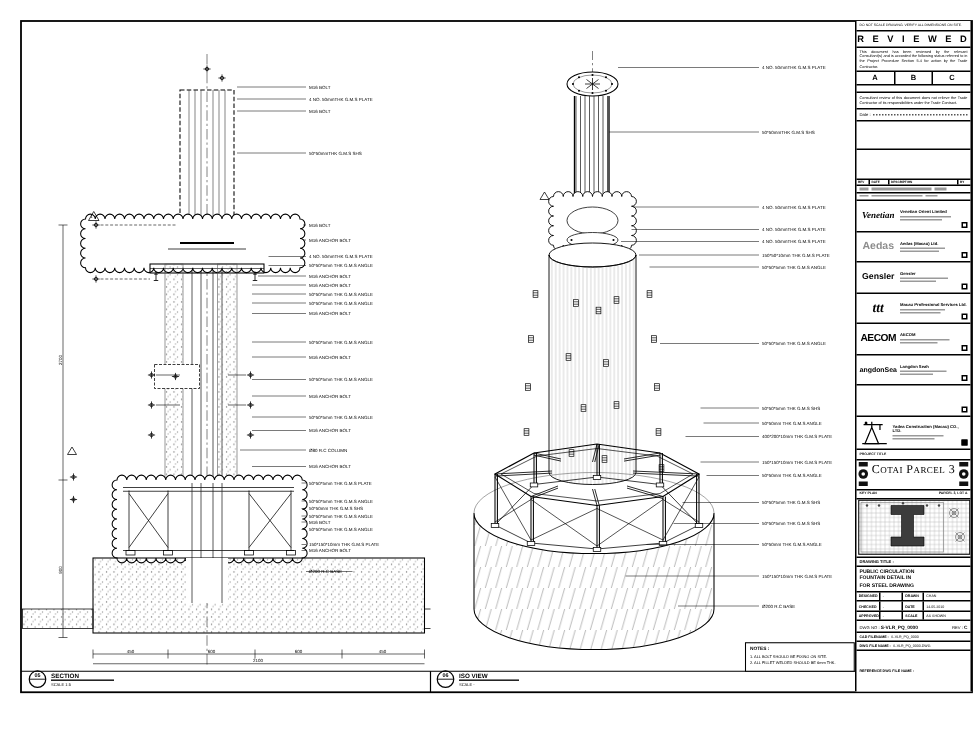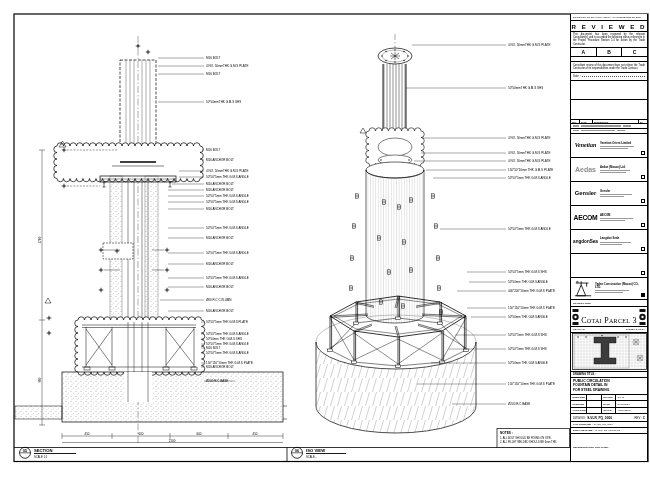--- a/index.html
+++ b/index.html
@@ -39,21 +39,21 @@
   .co-name{font-size:2.8px;font-weight:bold;line-height:1.15;margin-bottom:1px;}
   .cb{position:absolute;right:2px;bottom:2px;width:4px;height:4px;border:0.6px solid #000;background:#fff;}
   .cb.filled{background:#000;}
   .lg0{font-family:"Liberation Serif",serif;font-style:italic;font-weight:bold;font-size:6px;}
   .lg1{font-weight:bold;font-size:7px;color:#8d8d8d;}
   .lg2{font-weight:bold;font-size:5.8px;}
   .lg3{font-family:"Liberation Serif",serif;font-style:italic;font-weight:bold;font-size:9px;}
   .lg4{font-weight:bold;font-size:6.8px;letter-spacing:-0.3px;}
   .lg5{font-weight:bold;font-size:4.6px;}
   .contractor{position:relative;height:22px;border-bottom:0.8px solid #000;display:flex;align-items:center;gap:2px;padding:1px 2px;}
-  .banner{height:20px;border-bottom:0.8px solid #000;display:flex;align-items:flex-end;justify-content:space-between;padding:1px;}
+  .banner{height:20px;border-bottom:0.8px solid #000;display:flex;align-items:flex-start;justify-content:space-between;padding:1px;}
   .banner .bt{font-family:"Liberation Serif",serif;font-variant:small-caps;font-size:8px;letter-spacing:0.3px;white-space:nowrap;}
   .keyplan{height:39px;border-bottom:0.8px solid #000;padding:0.5px;}
   .dblock{flex:1;display:flex;flex-direction:column;font-size:2.4px;}
   .dt-label{font-size:2.7px;font-weight:bold;padding:1px 2px;border-bottom:0.6px solid #000;}
   .dt-lines{padding:1.5px 2px;border-bottom:0.6px solid #000;}
   .dt-lines div{font-size:3.4px;font-weight:bold;line-height:1.3;}
   .ftable{display:flex;flex-direction:column;}
   .frow{display:flex;border-bottom:0.6px solid #000;height:6.5px;align-items:center;}
   .frow span{padding:0 1.5px;height:100%;display:flex;align-items:center;border-right:0.6px solid #000;}
   .frow .fl{width:16px;font-weight:bold;}
@@ -559,20 +559,29 @@
     <div class="co-row">
       <div class="co-logo lg2">Gensler</div>
       <div class="co-txt">
             <div class="co-name">Gensler</div>
         <div class="bar" style="width:32px"></div>
             <div class="bar" style="width:24px;margin-top:1px"></div>
           </div>
       <div class="cb"></div>
     </div>
     <div class="co-row">
+      <div class="co-logo lg3">ttt</div>
+      <div class="co-txt">
+            <div class="co-name">Macau Professional Services Ltd.</div>
+        <div class="bar" style="width:30px"></div>
+            <div class="bar" style="width:27px;margin-top:1px"></div>
+          </div>
+      <div class="cb"></div>
+    </div>
+    <div class="co-row">
       <div class="co-logo lg4">AECOM</div>
       <div class="co-txt">
             <div class="co-name">AECOM</div>
         <div class="bar" style="width:33px"></div>
             <div class="bar" style="width:25px;margin-top:1px"></div>
           </div>
       <div class="cb"></div>
     </div>
     <div class="co-row">
       <div class="co-logo lg5">LangdonSeah</div>

